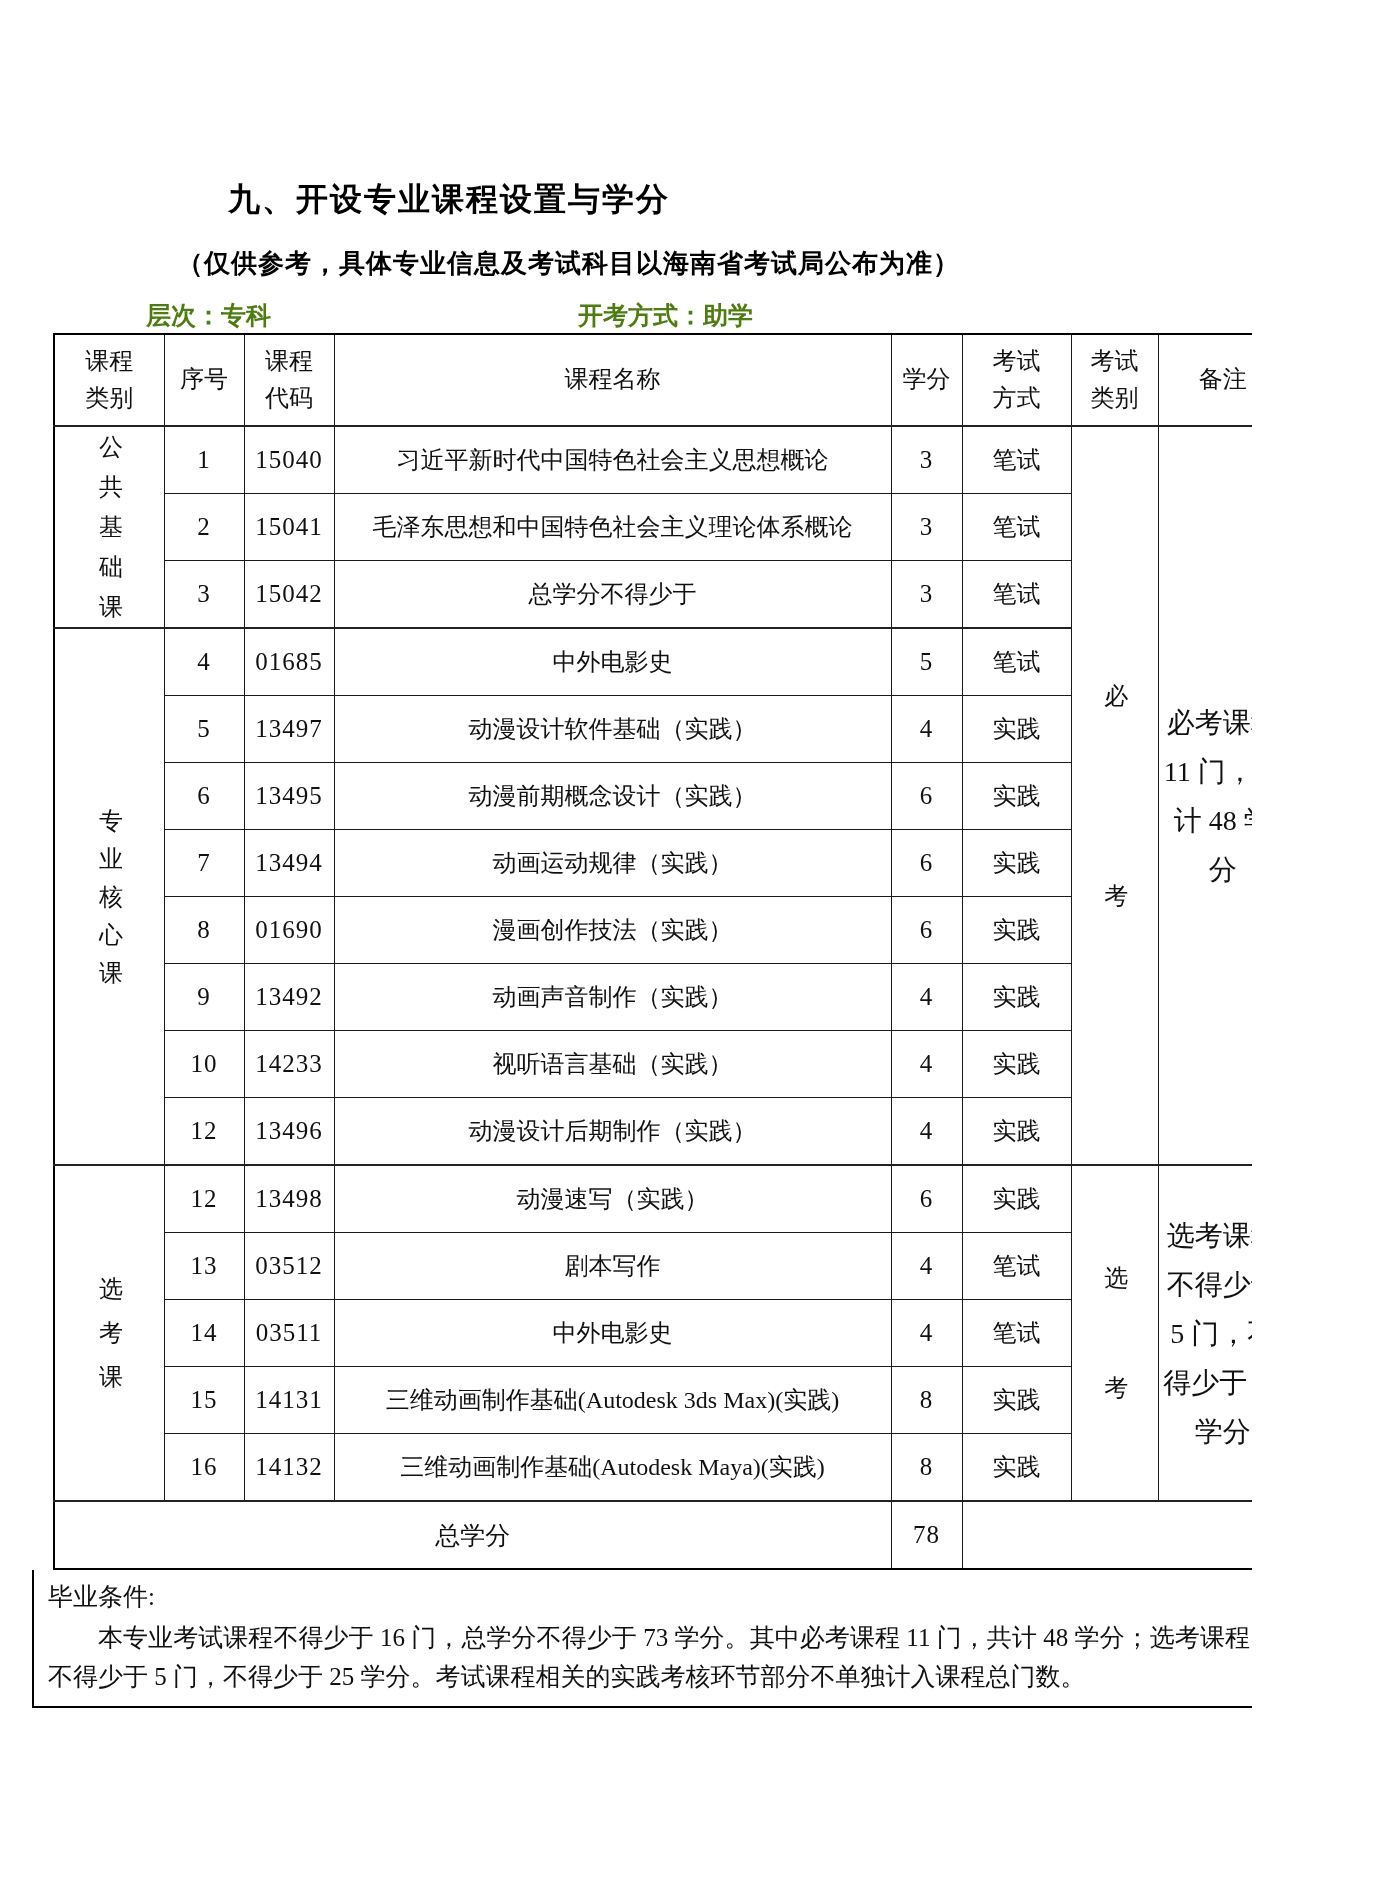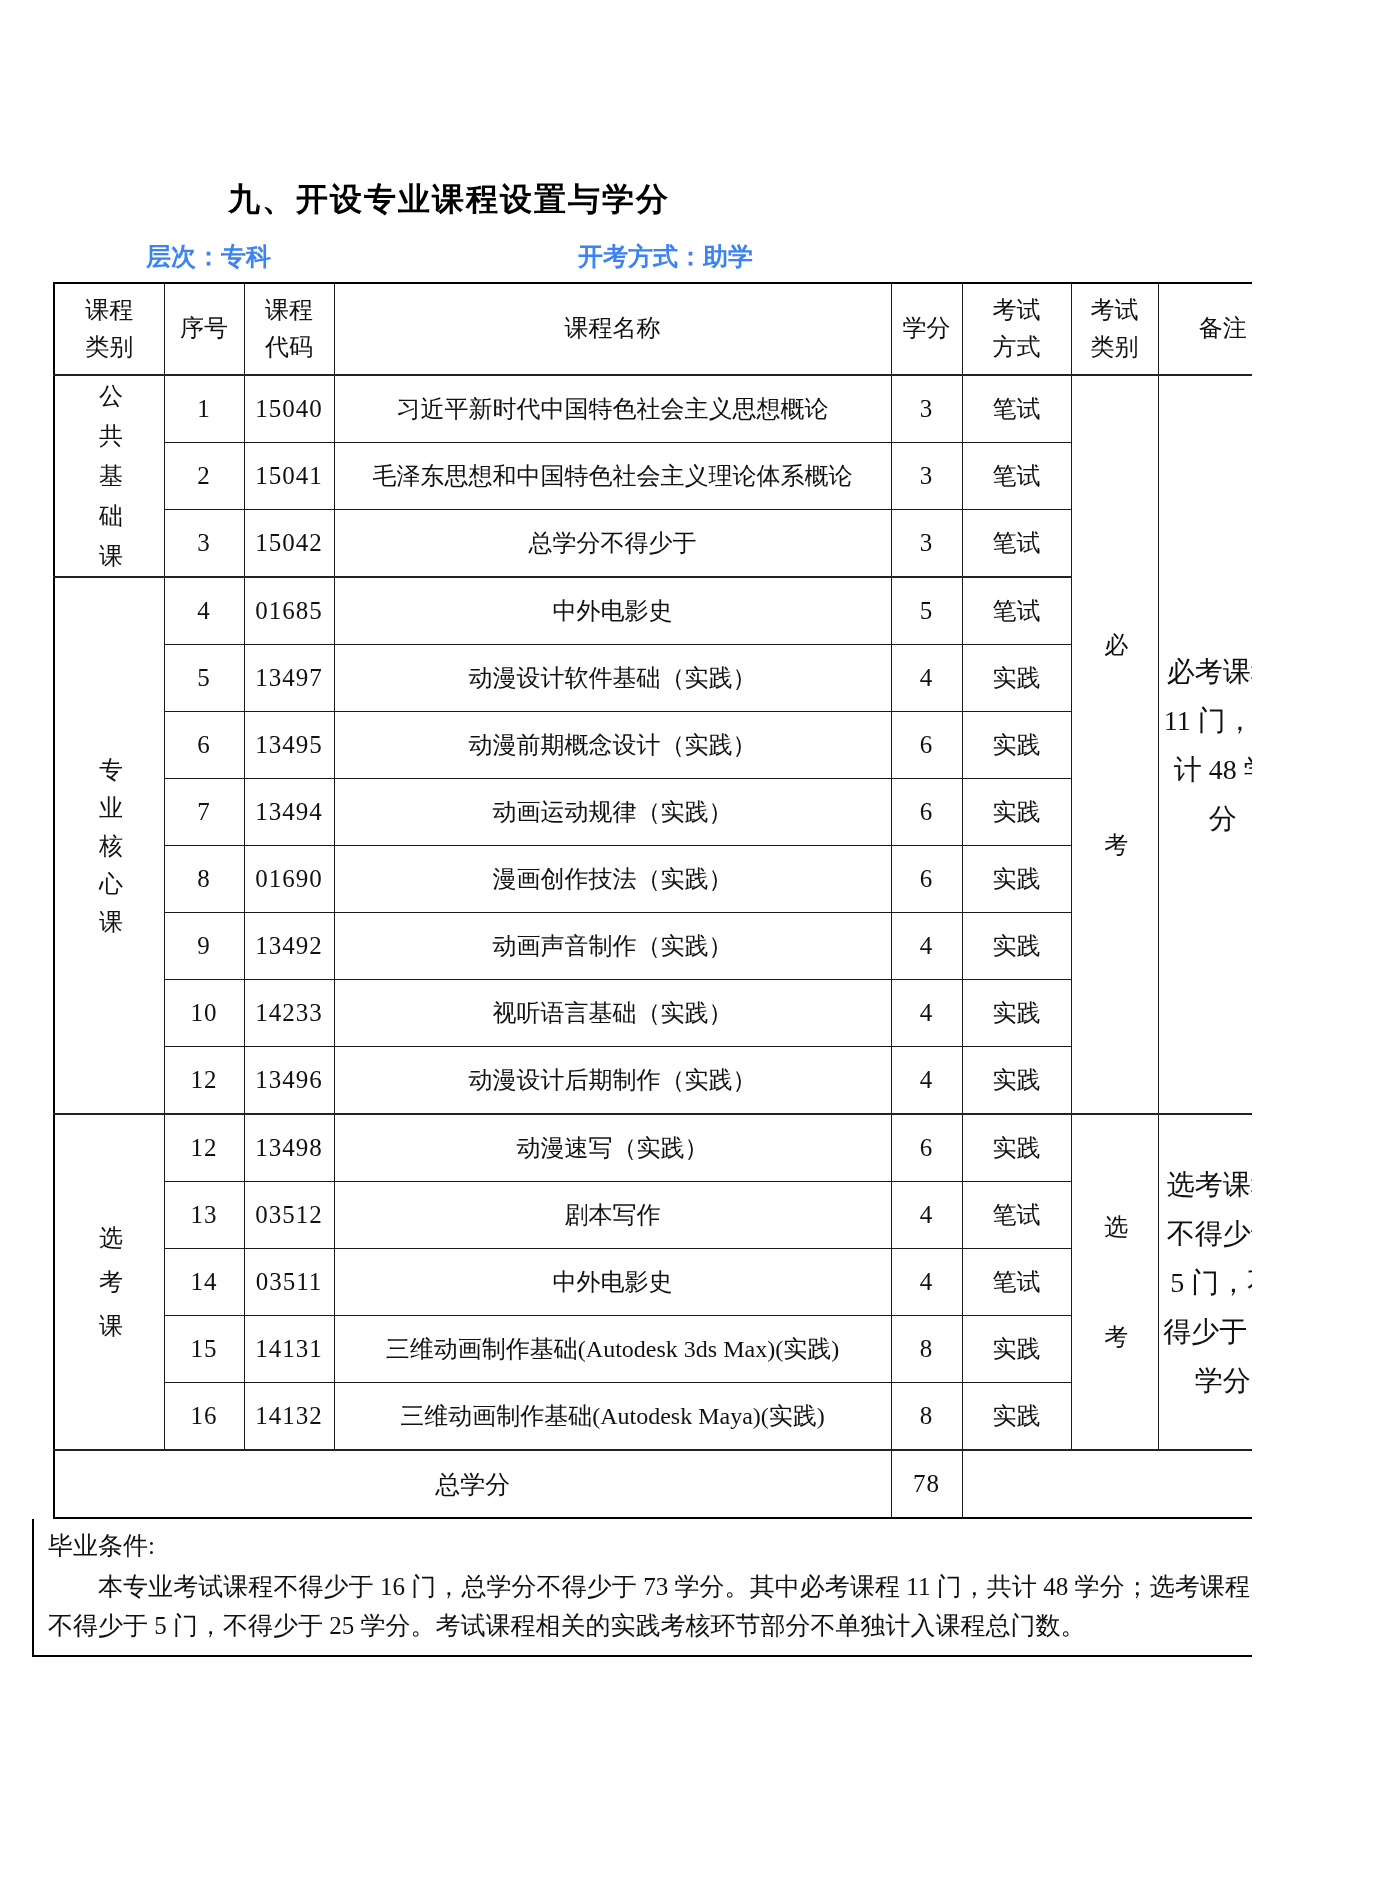--- a/index.html
+++ b/index.html
@@ -34,26 +34,26 @@
     text-align:center;
     font-family:"Liberation Sans","DejaVu Sans",sans-serif;
     font-size:34px;
     font-weight:bold;
     letter-spacing:1px;
     color:#000;
   }
   .meta-row{
     position:relative;
     width:1234px;
-    margin:18px 0 8px 80px;
+    margin:18px 0 0 80px;
     height:34px;
     font-family:"Liberation Sans","DejaVu Sans",sans-serif;
     font-size:25px;
     font-weight:bold;
-    color:#3b82f6;
+    color:#4d7c0f;
   }
   .meta-level{position:absolute;left:66px;top:0;}
   .meta-mode{position:absolute;left:498px;top:0;}
 
   table.course-table{
     margin-left:53px;
     width:1234px;
     border-collapse:collapse;
     table-layout:fixed;
     font-size:24px;
@@ -113,20 +113,21 @@
   }
   .grad-label{margin:0;}
   .grad-text{margin:2px 0 0 0;text-indent:2em;text-align:justify;}
 </style>
 </head>
 <body>
 
 <div class="page">
 
   <h1 class="section-title">九、开设专业课程设置与学分</h1>
+  <div class="subtitle">（仅供参考，具体专业信息及考试科目以海南省考试局公布为准）</div>
 
   <div class="meta-row">
     <span class="meta-level">层次：专科</span>
     <span class="meta-mode">开考方式：助学</span>
   </div>
 
   <table class="course-table">
     <colgroup>
       <col style="width:110px">
         <col style="width:80px">

